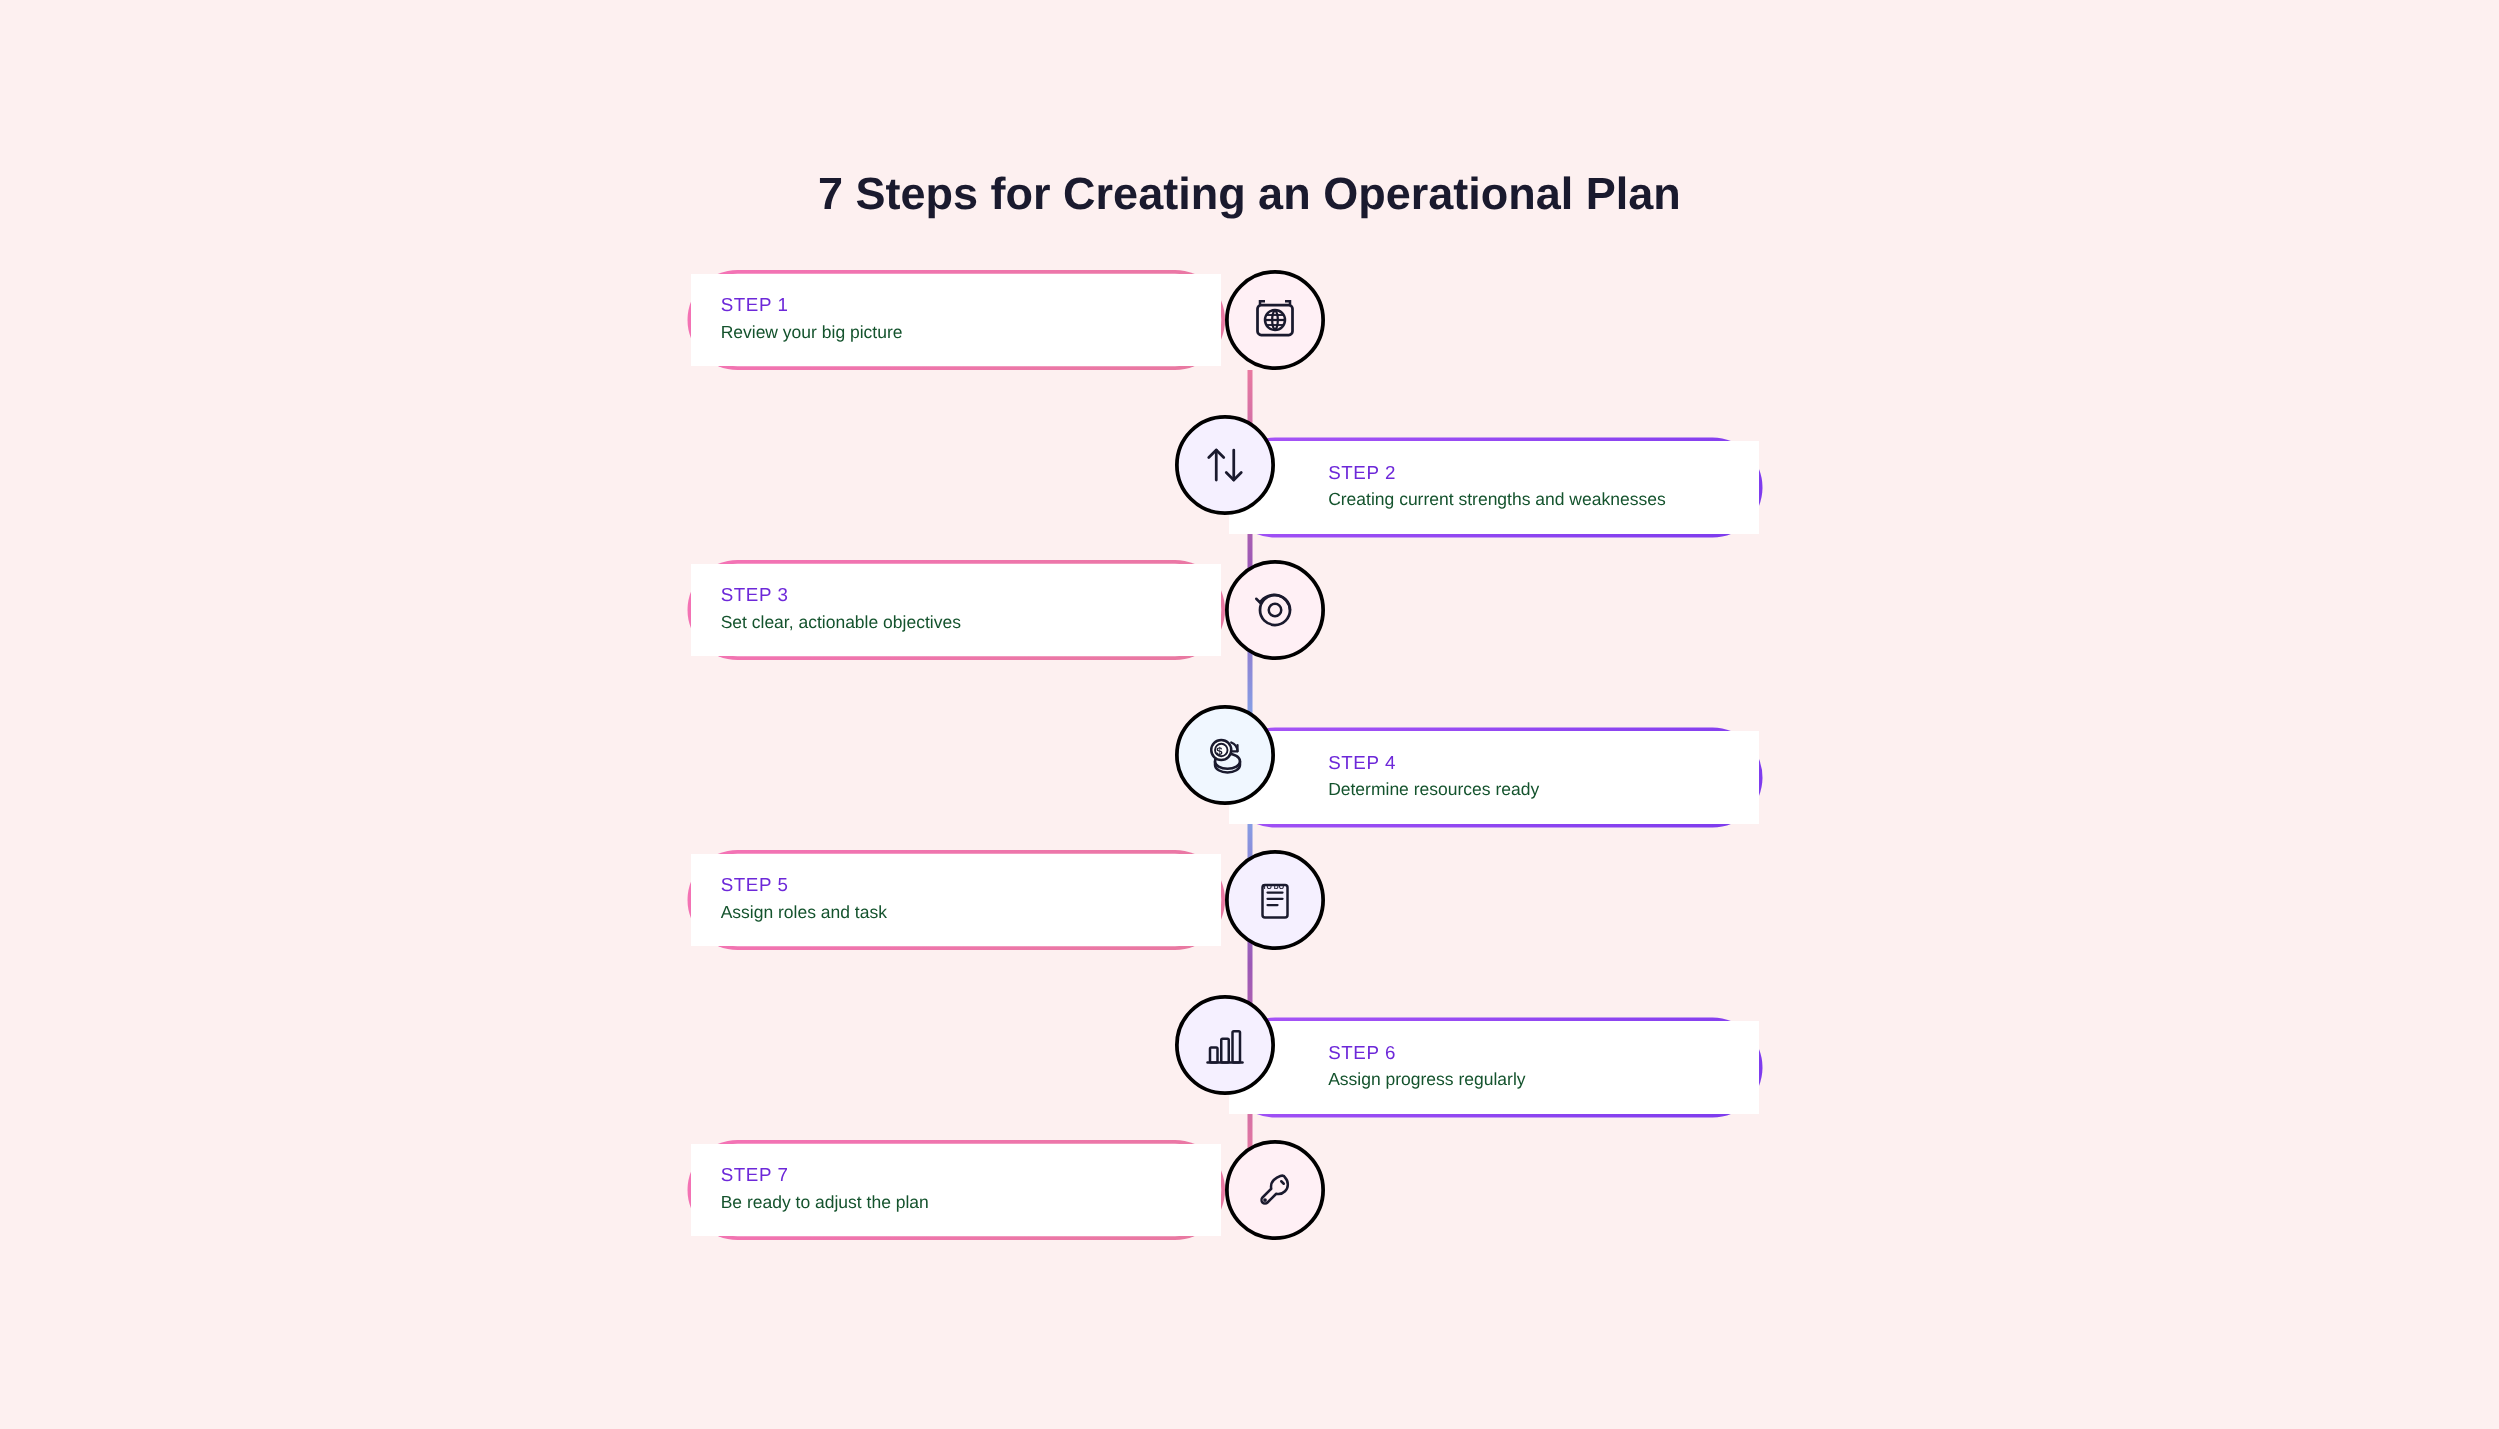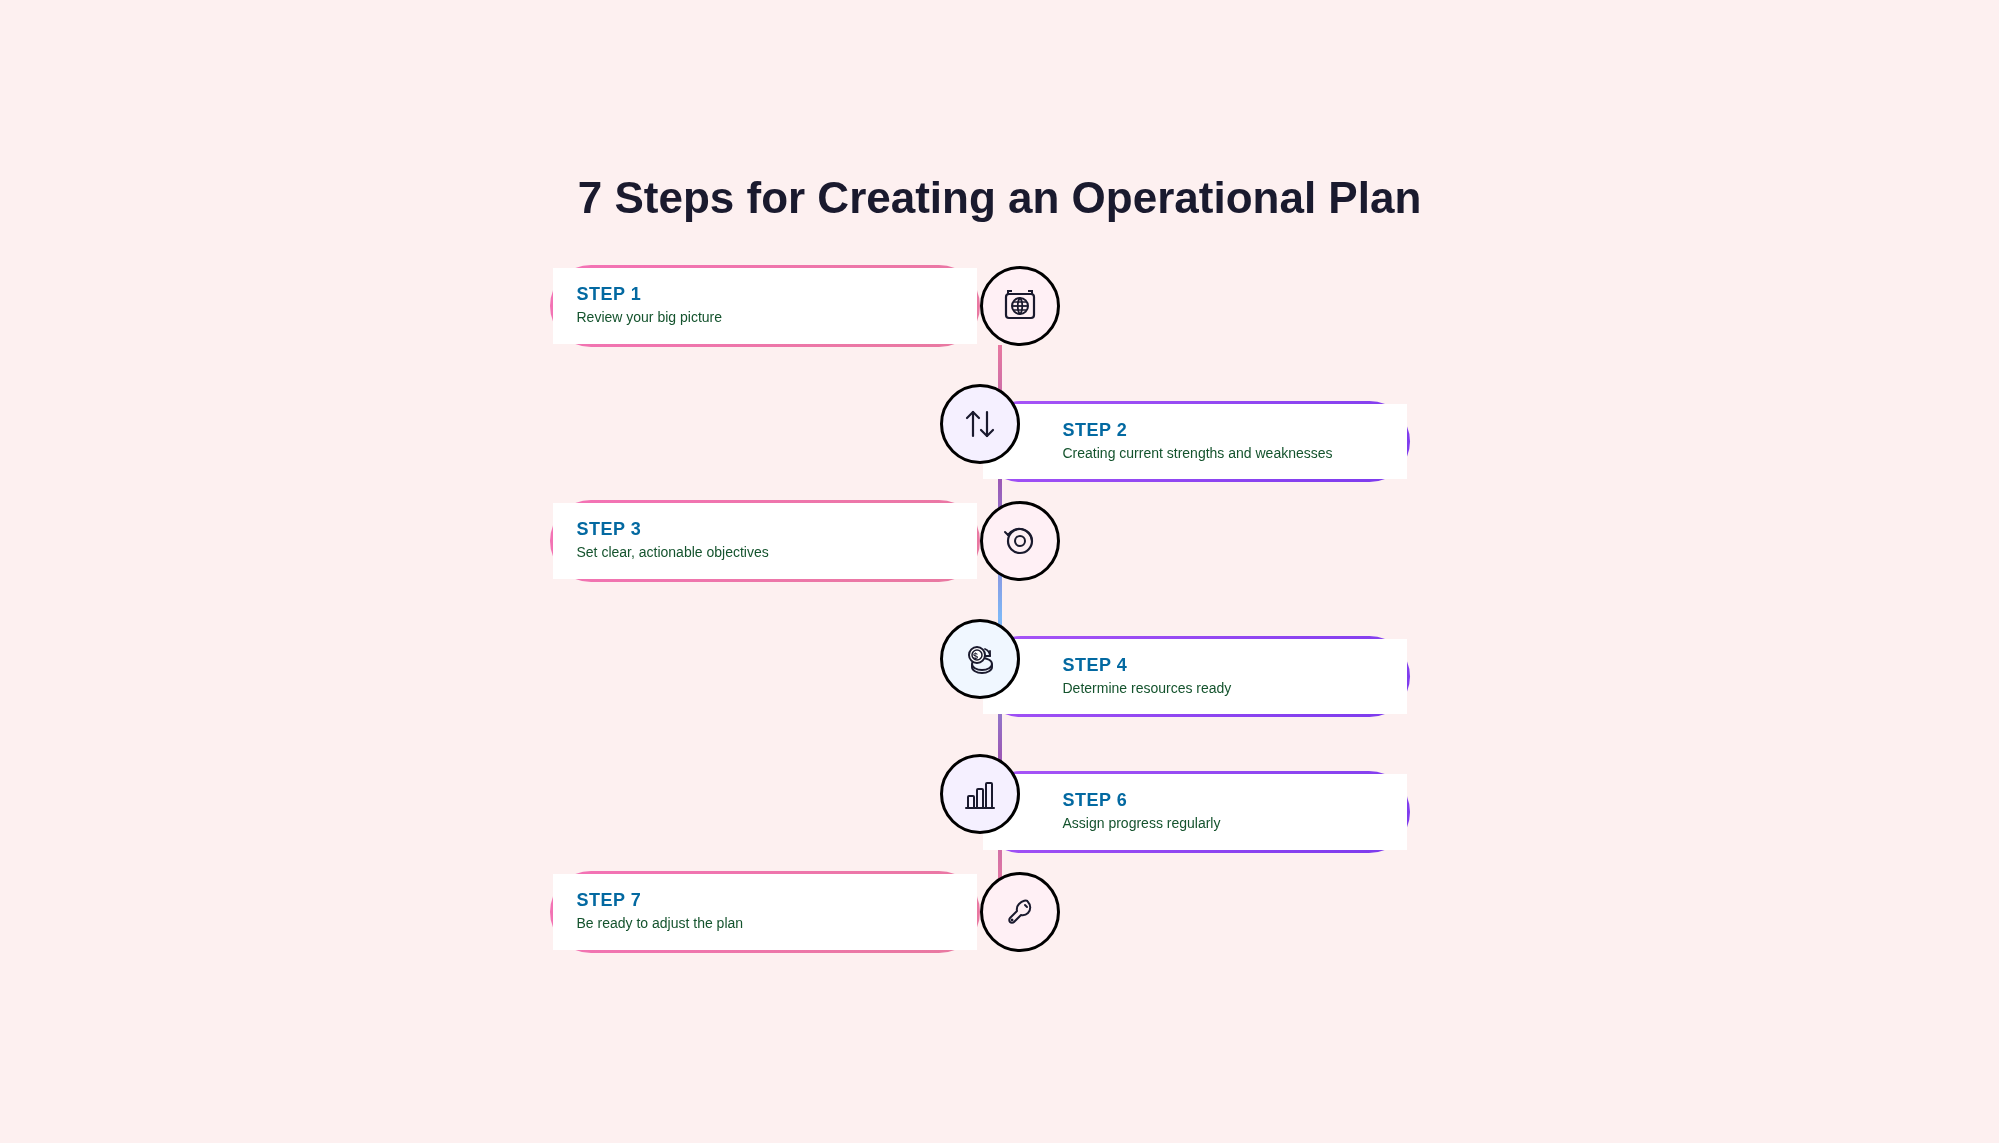--- a/index.html
+++ b/index.html
@@ -14,21 +14,21 @@
       padding: 30px;
     }
 
     .container {
       width: 900px;
       max-width: 100%;
     }
 
     .main-title {
       text-align: center;
-      font-size: 44px;
+      font-size: 36px;
       font-weight: 800;
       color: #1a1a2e;
       margin-bottom: 40px;
       line-height: 1.2;
     }
 
     .steps-wrapper {
       position: relative;
       display: flex;
       flex-direction: column;
@@ -121,23 +121,23 @@
       border-radius: 57px;
       padding: 16px 24px 16px 80px;
       width: 100%;
       min-height: 74px;
       display: flex;
       flex-direction: column;
       justify-content: center;
     }
 
     .step-label {
-      font-size: 18px;
-      font-weight: 700;
-      color: #0369a1;
+      font-size: 15px;
+      font-weight: 400;
+      color: #6d28d9;
       text-transform: uppercase;
       letter-spacing: 0.5px;
     }
 
     .step-desc {
       font-size: 14px;
       color: #14532d;
       margin-top: 3px;
       line-height: 1.4;
     }
@@ -292,20 +292,40 @@
         </div>
         <div class="pill-right">
           <div class="pill-right-inner">
             <span class="step-label">STEP 4</span>
             <span class="step-desc">Determine resources ready</span>
           </div>
         </div>
       </div>
     </div>
 
+    <div class="step-row left">
+      <div class="pill-wrapper left">
+        <div class="pill-left">
+          <div class="pill-left-inner">
+            <span class="step-label">STEP 5</span>
+            <span class="step-desc">Assign roles and task</span>
+          </div>
+        </div>
+        <div class="icon-circle purple">
+          <svg viewBox="0 0 40 40" fill="none" xmlns="http://www.w3.org/2000/svg">
+
+            <rect x="10" y="8" width="20" height="26" rx="2" stroke="#1a1a2e" stroke-width="2" fill="none"></rect>
+            <line x1="14" y1="14" x2="26" y2="14" stroke="#1a1a2e" stroke-width="1.8" stroke-linecap="round"></line>
+            <line x1="14" y1="19" x2="26" y2="19" stroke="#1a1a2e" stroke-width="1.8" stroke-linecap="round"></line>
+            <line x1="14" y1="24" x2="22" y2="24" stroke="#1a1a2e" stroke-width="1.8" stroke-linecap="round"></line>
+            <text x="10" y="11" font-size="5.5" fill="#1a1a2e" font-family="Arial" font-weight="bold">TO DO</text>
+          </svg>
+        </div>
+      </div>
+    </div>
 
     <div class="step-row right">
       <div class="pill-wrapper right">
         <div class="icon-circle purple">
           <svg viewBox="0 0 40 40" fill="none" xmlns="http://www.w3.org/2000/svg">
 
             <rect x="8" y="22" width="6" height="12" rx="1" stroke="#1a1a2e" stroke-width="2" fill="none"></rect>
             <rect x="17" y="15" width="6" height="19" rx="1" stroke="#1a1a2e" stroke-width="2" fill="none"></rect>
             <rect x="26" y="9" width="6" height="25" rx="1" stroke="#1a1a2e" stroke-width="2" fill="none"></rect>
             <line x1="6" y1="34" x2="34" y2="34" stroke="#1a1a2e" stroke-width="2" stroke-linecap="round"></line>

